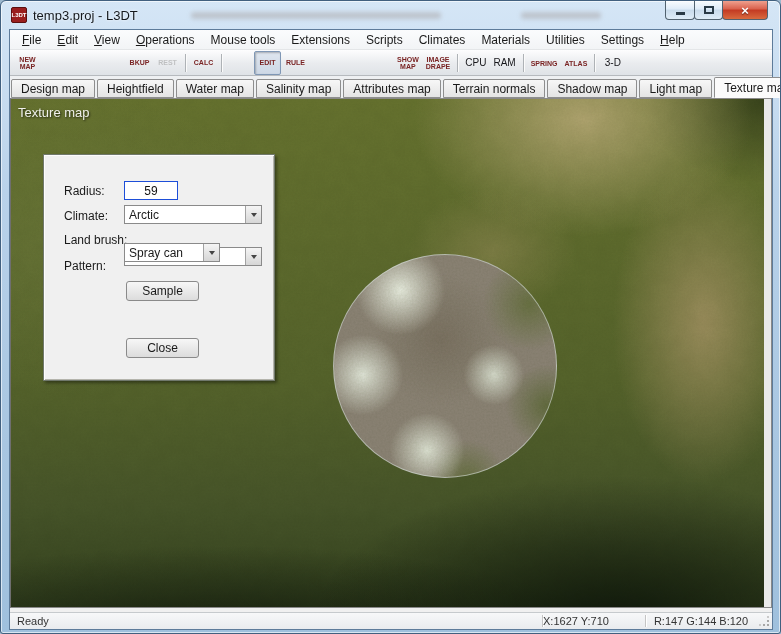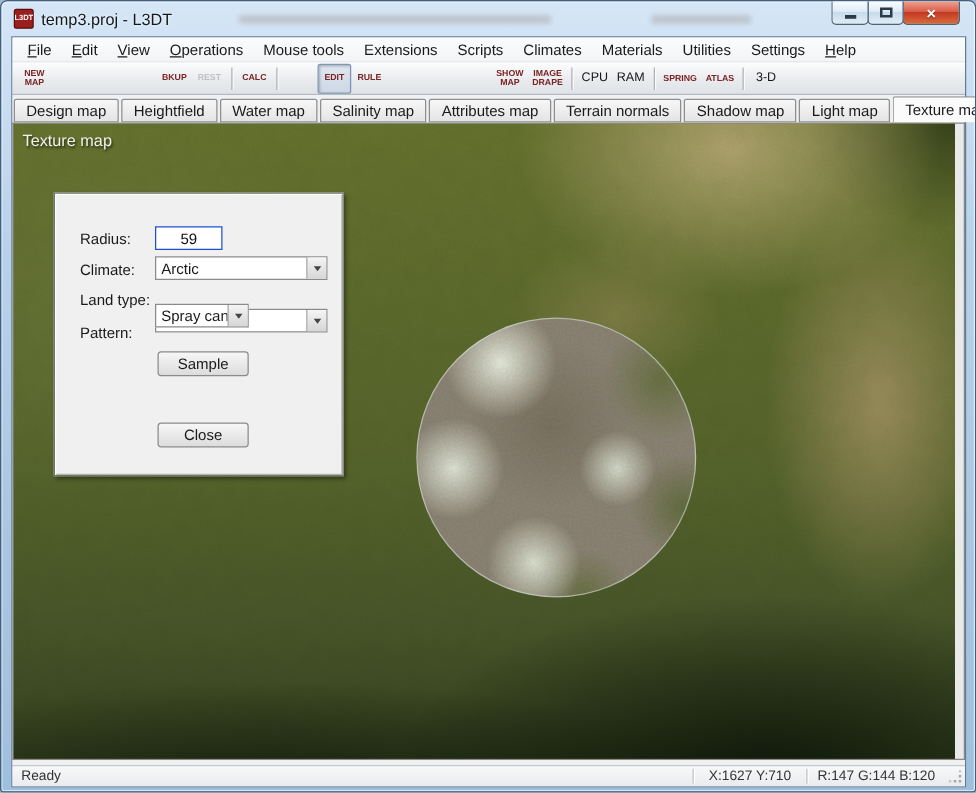--- a/index.html
+++ b/index.html
@@ -130,21 +130,21 @@
   .btn { position:absolute; width:73px; height:20px; background:linear-gradient(#f7f7f7,#dcdcdc);
     border:1px solid #8a8a8a; border-radius:3px; font-size:12px; color:#1a1a1a;
     display:flex; align-items:center; justify-content:center; }
 
   
   .gaprow { height:4px; background:#f0f0f0; }
   .statusbar { height:17px; display:flex; align-items:center; background:linear-gradient(#f7f8f9,#e9ebee);
     border-top:1px solid #c6cacd; font-size:11px; color:#333; }
   .st-left { flex:1; padding-left:7px; }
   .st-sep { width:1px; height:12px; background:#c4c4c4; box-shadow:1px 0 0 #fff; }
-  .st-coords { width:90px; text-align:center; }
+  .st-coords { width:102px; }
   .st-rgb { width:110px; text-align:center; }
   .st-grip { width:16px; height:15px; position:relative; }
   .st-grip span { position:absolute; right:3px; bottom:3px; width:2px; height:2px; background:#a6a6a6;
     box-shadow:-4px 0 0 #a6a6a6, 0 -4px 0 #a6a6a6, -8px 0 0 #c9c9c9, 0 -8px 0 #c9c9c9; }
 </style>
 </head>
 <body>
 
 <div id="win">
 
@@ -300,30 +300,30 @@
             <input class="dlg-input" value="59" style="">
 
             <span class="lbl" style="top:54px">Climate:</span>
             <div class="combo" style="left:80px; top:50px; width:138px">
               <span class="combo-text">Arctic</span>
               <span class="combo-btn">
                   <span class="combo-arrow"></span>
                 </span>
             </div>
 
-            <span class="lbl" style="top:78px">Land type:</span>
+            <span class="lbl" style="top:78px">Land brush:</span>
             <div class="combo" style="left:80px; top:92px; width:138px">
               <span class="combo-text">&lt;auto calc&gt;</span>
               <span class="combo-btn">
                   <span class="combo-arrow"></span>
                 </span>
             </div>
 
             <span class="lbl" style="top:104px">Pattern:</span>
-            <div class="combo" style="left:80px; top:88px; width:75px">
+            <div class="combo" style="left:80px; top:88px; width:96px">
               <span class="combo-text">Spray can</span>
               <span class="combo-btn">
                   <span class="combo-arrow"></span>
                 </span>
             </div>
 
             <div class="btn" style="left:82px; top:126px">Sample</div>
             <div class="btn" style="left:82px; top:183px">Close</div>
           </div>
         </div>

